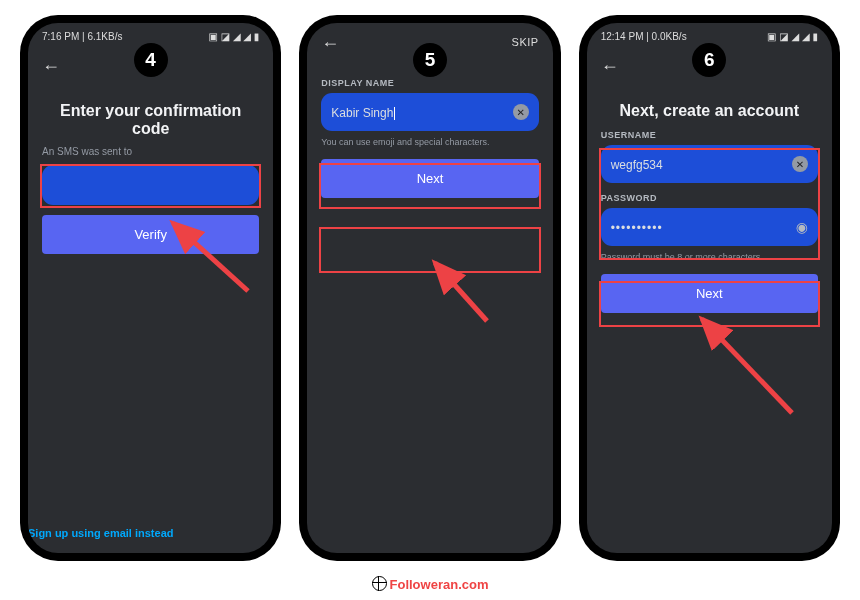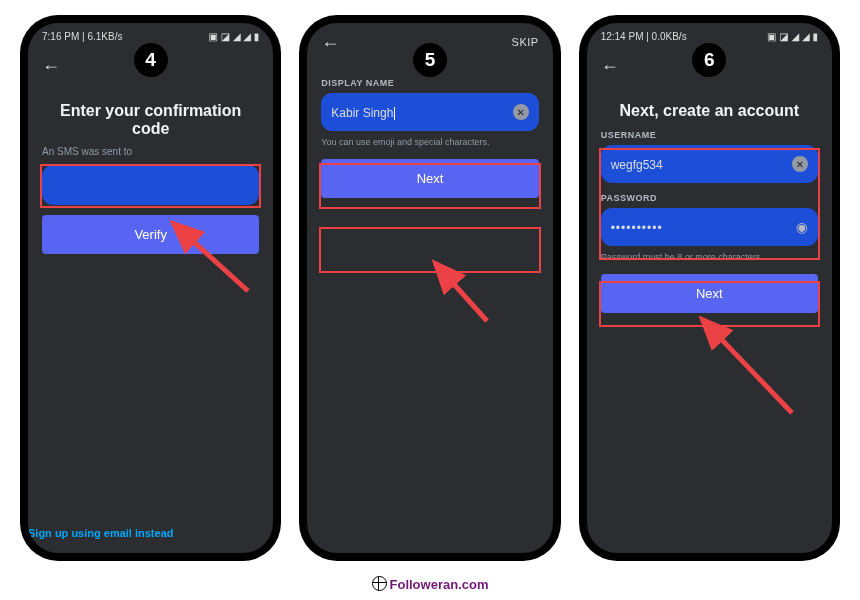--- a/index.html
+++ b/index.html
@@ -18,21 +18,21 @@
 .input{background:#1d4ed8;border-radius:11px;padding:11px 10px;font-size:12px;color:#dbdee1;display:flex;align-items:flex-end;justify-content:space-between;min-height:16px}
 .input.empty{min-height:18px}
 .hint{font-size:9px;color:#949aa4;margin:6px 0 12px}
 .btn{background:#5865f2;color:#fff;text-align:center;padding:12px;border-radius:4px;font-size:13px;font-weight:500}
 .clear{width:16px;height:16px;background:#949aa4;border-radius:50%;display:flex;align-items:center;justify-content:center;font-size:10px;color:#1e1f22}
 .eye{font-size:14px;color:#b5bac1}
 .bottom-link{position:absolute;bottom:14px;left:0;right:0;text-align:left;font-size:11px;color:#00a8fc;font-weight:600}
 .redbox{position:absolute;border:2.5px solid #ed4245;pointer-events:none}
 .arrow{position:absolute;pointer-events:none}
 .badge{position:absolute;top:28px;left:50%;transform:translateX(-50%);width:34px;height:34px;background:#000;border-radius:50%;display:flex;align-items:center;justify-content:center;color:#fff;font-size:19px;font-weight:700;z-index:5}
-.footer{position:absolute;bottom:8px;left:0;right:0;text-align:center;font-size:13px;font-weight:600;color:#701a75}
+.footer{position:absolute;bottom:8px;left:0;right:0;text-align:center;font-size:13px;font-weight:600;color:#ef4444}
 .globe{display:inline-block;width:13px;height:13px;border:1.5px solid #000;border-radius:50%;position:relative;vertical-align:-2px;margin-right:3px}
 .globe::before{content:'';position:absolute;left:5px;top:-1px;bottom:-1px;width:1px;background:#000}
 .globe::after{content:'';position:absolute;top:5px;left:-1px;right:-1px;height:1px;background:#000}
 .cursor{display:inline-block;width:1px;height:13px;background:#fff;vertical-align:middle;margin-left:1px}
 .dots{letter-spacing:1px}
 </style>
 </head>
 <body>
 
 <div class="phones">

